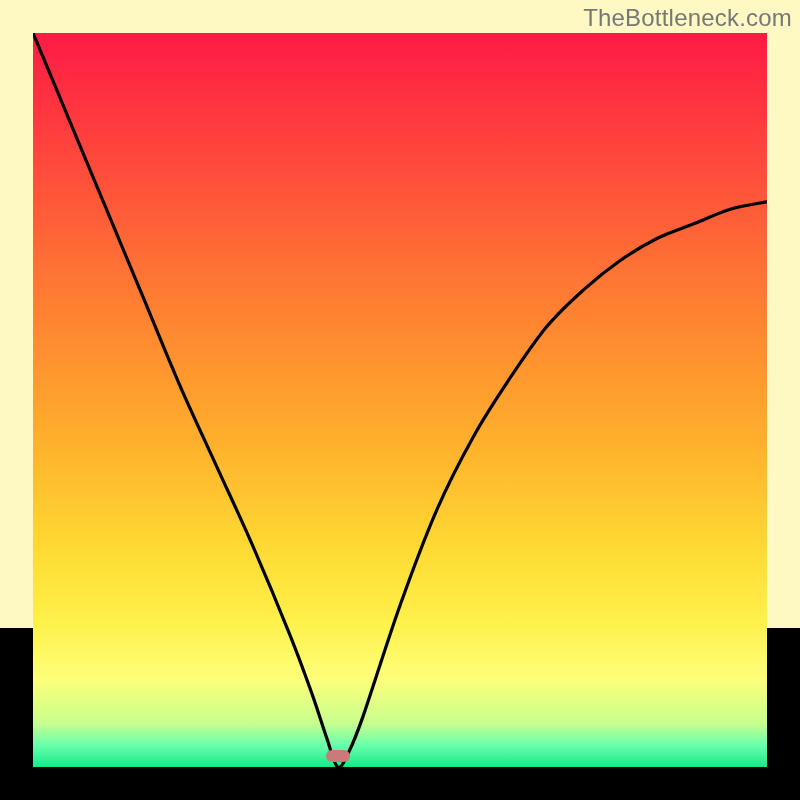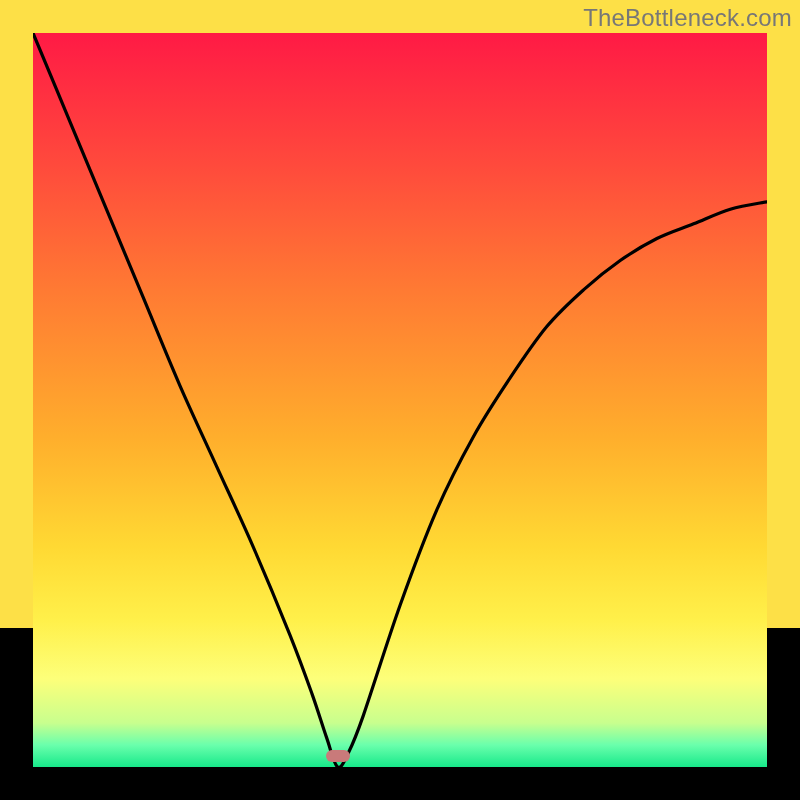--- a/index.html
+++ b/index.html
@@ -10,21 +10,21 @@
     background: #000;
     overflow: hidden;
     font-family: Arial, sans-serif;
   }
   .frame {
     position: absolute;
     left: 0;
     top: 0;
     width: 800px;
     height: 628px;
-    background: #fde047;
+    background: #fef9c3;
   }
   .plot {
     position: absolute;
     left: 33px;
     top: 33px;
     width: 734px;
     height: 734px;
     background: linear-gradient(to bottom,
       #ff1a45 0%,
       #ff4a3c 18%,

